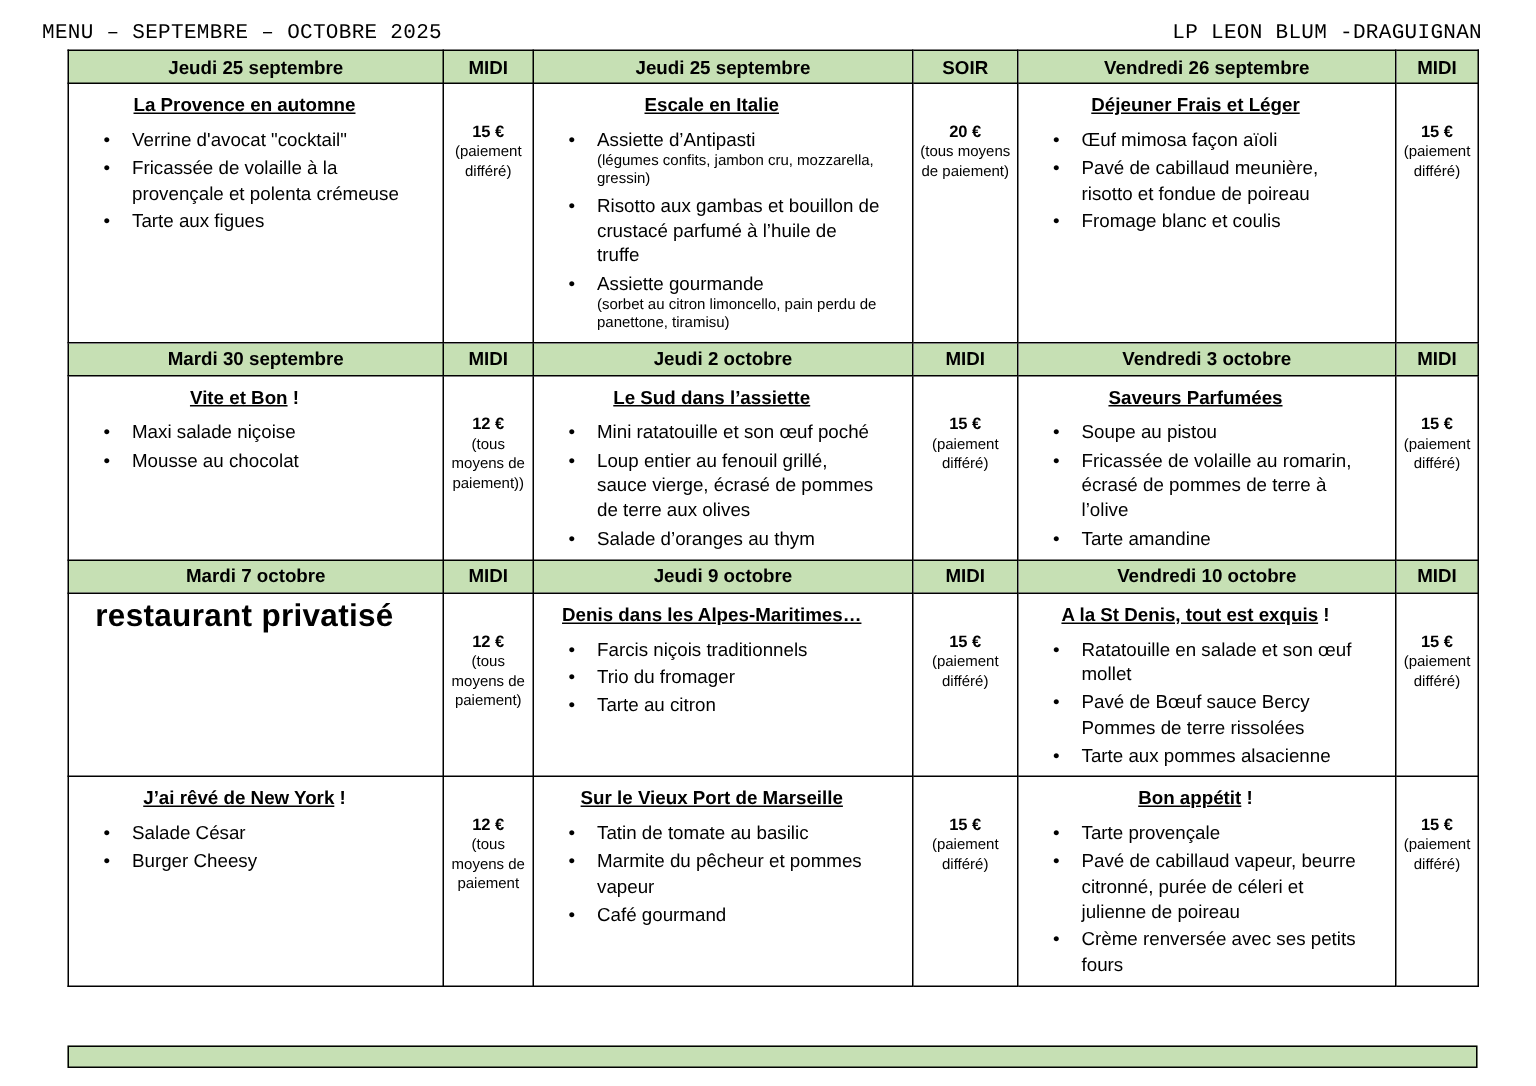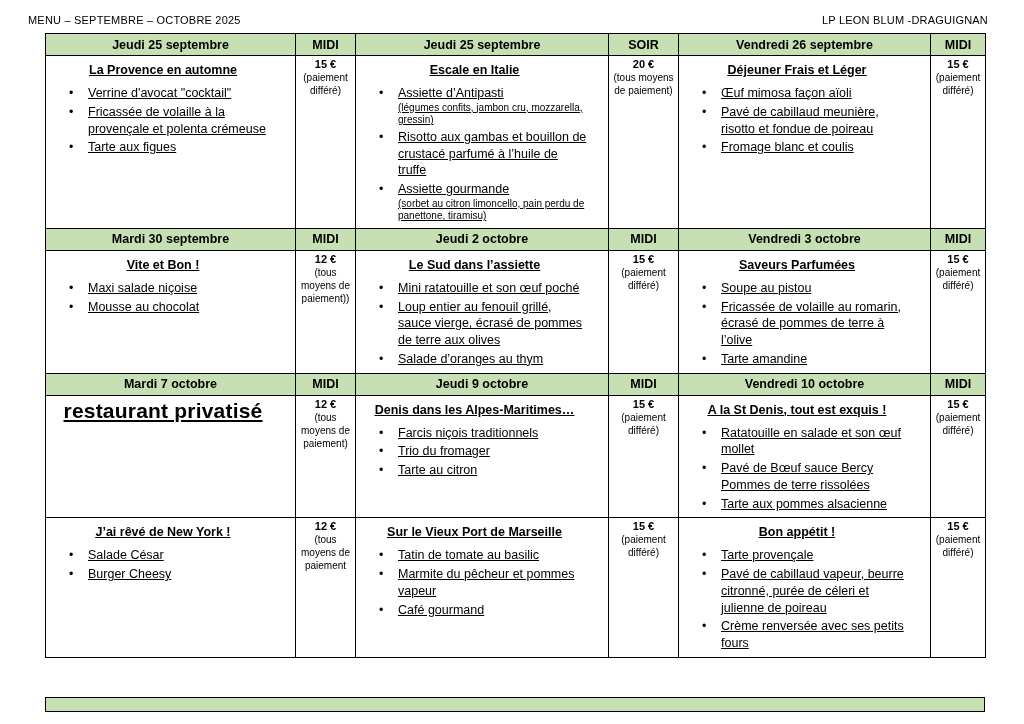--- a/index.html
+++ b/index.html
@@ -4,21 +4,21 @@
 <style>
   * { margin:0; padding:0; box-sizing:border-box; }
   html,body { width:1024px; height:724px; }
   body {
     background:#ffffff;
     font-family:"Liberation Sans", sans-serif;
     color:#000;
     position:relative;
     overflow:hidden;
   }
-  .top-note { position:absolute; top:14px; font-size:11px; letter-spacing:.2px; }
+  .top-note { position:absolute; top:14px; font-size:14px; letter-spacing:.2px;font-family:Liberation Mono, monospace; }
   .top-note.left { left:28px; }
   .top-note.right { right:36px; }
 
   table.menu {
     position:absolute; left:45px; top:33px; width:940px;
     border-collapse:collapse; table-layout:fixed;
   }
   table.menu td { border:1px solid #000; vertical-align:top; overflow:hidden; }
 
   tr.header-row td {
@@ -26,33 +26,33 @@
     text-align:center; font-weight:bold; font-size:12.5px;
     height:22px; vertical-align:middle; padding:1px 2px;
     white-space:nowrap;
   }
 
   tr.content-row.h0 td { height:144px; }
   tr.content-row.h1 td { height:119px; }
   tr.content-row.h2 td { height:92px; }
   tr.content-row.h3 td { height:127px; }
 
-  td.menu-cell { padding:3px 21px 3px 6px;text-decoration:underline; }
+  td.menu-cell { padding:3px 21px 3px 6px; }
   .menu-title { text-align:center; font-weight:bold; font-size:12.5px; margin:4px 0 8px 0; }
   .menu-title .u { text-decoration:underline; }
   ul.menu-items { list-style:none; margin-left:10px; }
   ul.menu-items li {
     font-size:12.5px; line-height:1.34; padding-left:26px;
     position:relative; margin-bottom:2px;
   }
   ul.menu-items li::before { content:"\2022"; position:absolute; left:7px; top:0; }
   .item-note { font-size:10px; line-height:1.25; }
 
   td.price-cell { text-align:center; vertical-align:middle; padding:2px 3px; }
-  .price-amount { font-weight:bold; font-size:11px; margin-bottom:1px; }
+  .price-amount { font-weight:bold; font-size:11px; margin-bottom:1px;margin-top:24px; }
   .price-note { font-size:10px; line-height:1.3; }
 
   td.special-cell { text-align:center; vertical-align:middle; }
   .special-text { font-size:21px; font-weight:bold; letter-spacing:.2px; }
 
   .bottom-strip {
     position:absolute; left:45px; top:697px; width:940px; height:15px;
     background:var(--header-bg, #c6e0b4); border:1px solid #000;
   }
 </style>

